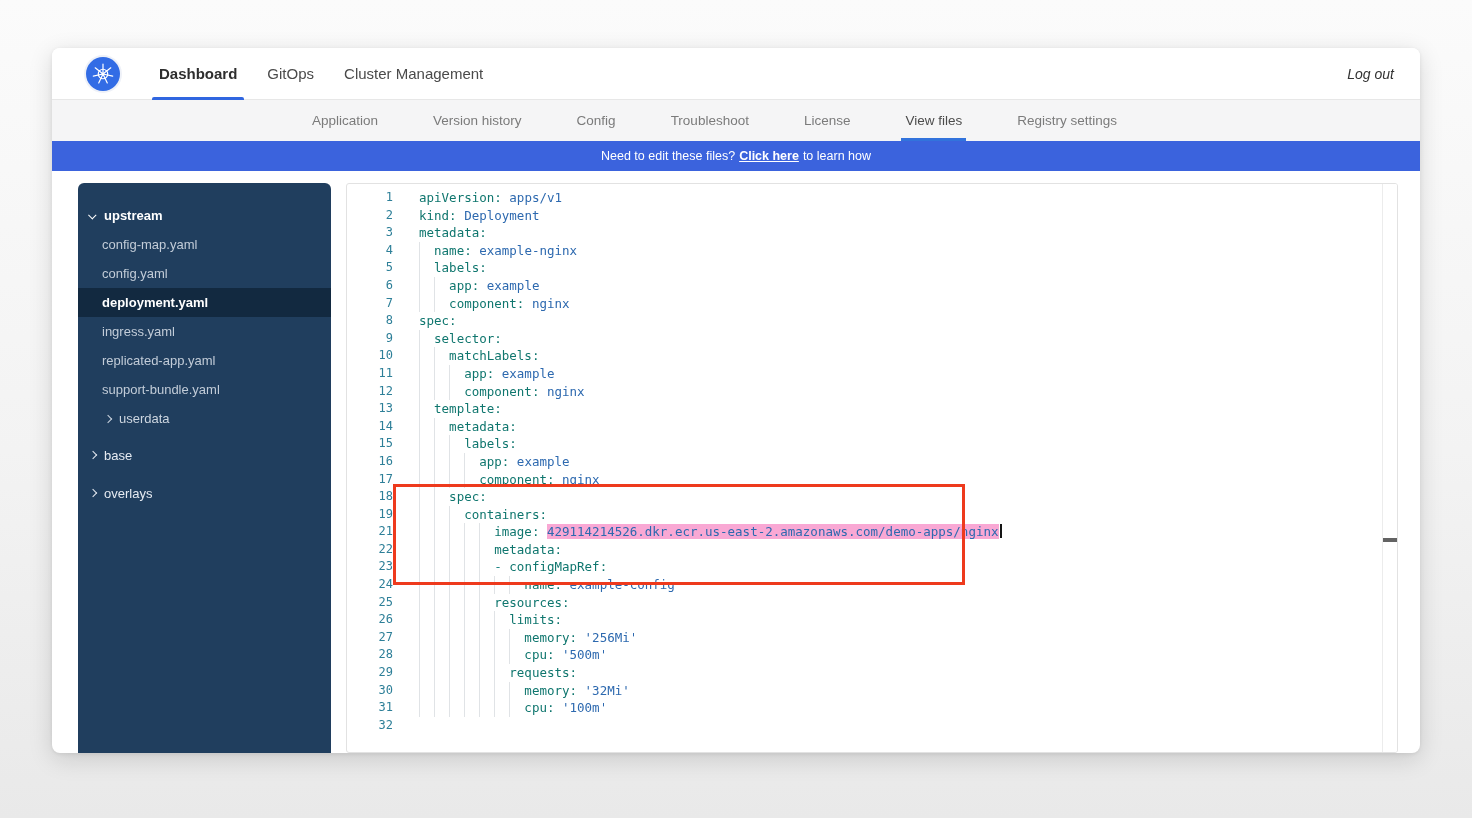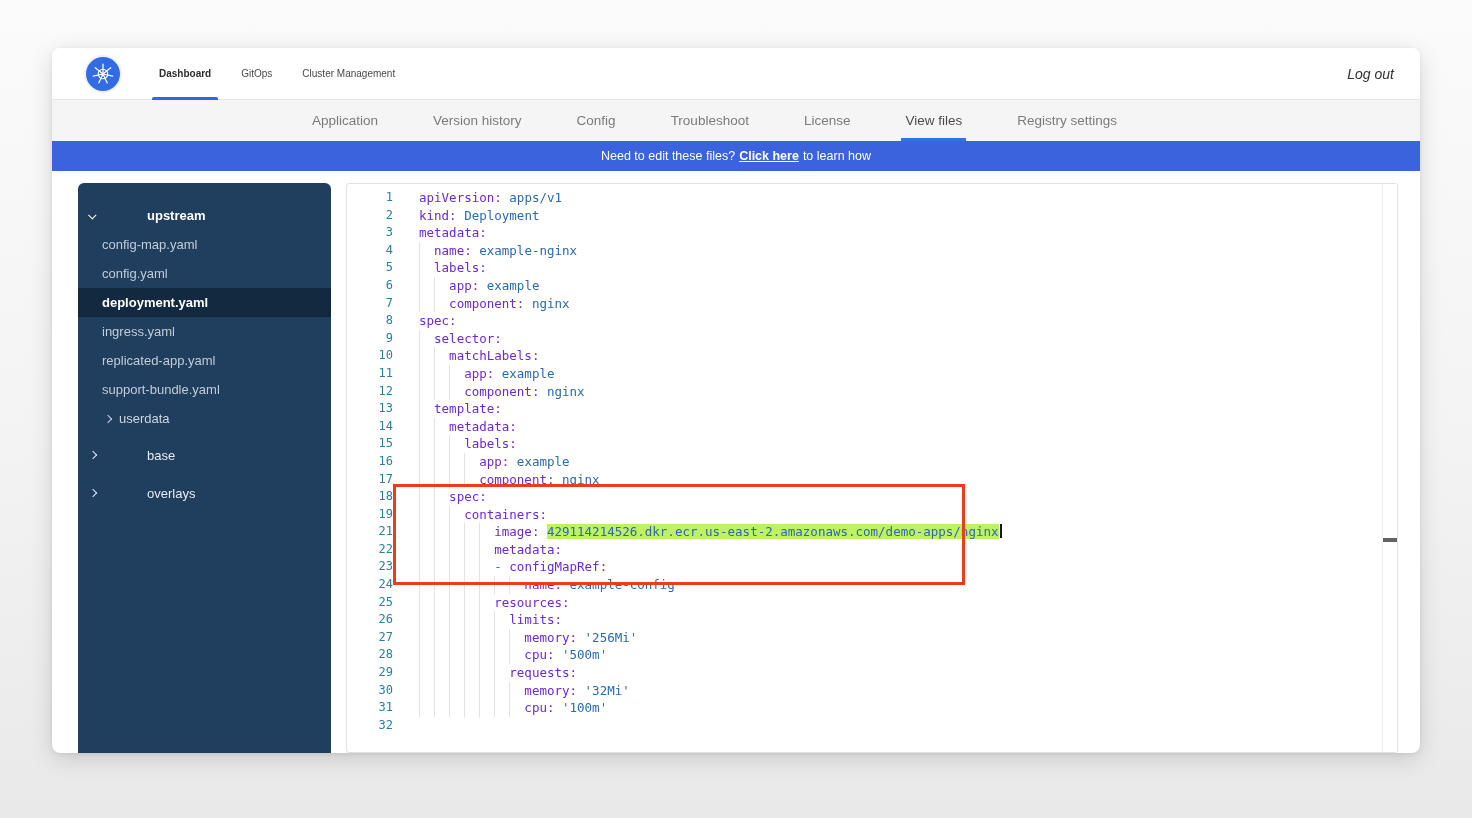--- a/index.html
+++ b/index.html
@@ -19,21 +19,21 @@
     height:52px; display:flex; align-items:center; background:#fff;
     border-bottom:1px solid #e7e7e7; padding:0 26px 0 34px;
   }
   .logo {
     width:34px; height:34px; border-radius:50%; background:#326ce5;
     display:flex; align-items:center; justify-content:center; margin-right:24px;
     box-shadow:0 0 0 2px #eef1f8; flex:0 0 auto;
   }
   .main-nav { display:flex; align-items:stretch; height:52px; }
   .nav-item {
-    display:flex; align-items:center; padding:0 15px; font-size:10px;
+    display:flex; align-items:center; padding:0 15px; font-size:15px;
     color:#4a4a4a; position:relative; cursor:pointer; white-space:nowrap;
   }
   .nav-item.active { color:#2e2e2e; font-weight:bold; }
   .nav-item.active::after {
     content:""; position:absolute; left:8px; right:8px; bottom:0; height:3px;
     background:#3066e0; border-radius:2px 2px 0 0;
   }
   .topnav-right { margin-left:auto; display:flex; align-items:center; gap:22px; }
   .add-app-btn {
     border:1.5px solid #3066e0; color:#3066e0; background:#fff; font-weight:bold;
@@ -61,21 +61,21 @@
     display:flex; align-items:center; justify-content:center; gap:4px;
   }
   .banner b { text-decoration:underline; cursor:pointer; }
   
   .content { display:flex; padding:12px 22px 0 26px; height:582px; }
   .sidebar {
     width:253px; background:#203e5e; border-radius:6px 6px 0 0; color:#c2ccd8;
     font-size:13px; padding-top:18px; height:570px; flex:0 0 auto; overflow:hidden;
   }
   .t-row { display:flex; align-items:center; height:29px; cursor:pointer; white-space:nowrap; }
-  .t-row.folder0 { padding-left:12px; color:#e6ebf2;gap:43px; }
+  .t-row.folder0 { padding-left:12px; color:#e6ebf2; }
   .t-row.root { color:#fff; font-weight:bold; }
   .t-row.file { padding-left:24px; }
   .t-row.folder1 { padding-left:27px; color:#cdd6e0; }
   .t-row.selected { background:#122940; color:#fff; font-weight:bold; }
   .t-row.spacer-top { margin-top:6px; height:32px; }
   .chev {
     width:6px; height:6px; display:inline-block; margin-right:8px;
     border-left:1.5px solid currentColor; border-bottom:1.5px solid currentColor;
     flex:0 0 auto;
   }
@@ -90,24 +90,24 @@
   }
   .cl { display:flex; height:17.6px; white-space:pre; }
   .ln {
     width:46px; text-align:right; color:#2d7f98; flex:0 0 auto;
     font-size:12px; user-select:none;
   }
   .ct { position:relative; margin-left:26px; flex:1; }
   .ct i.g {
     position:absolute; top:0; bottom:0; border-left:1px solid #e0e3e6; width:0;
   }
-  .tk-key { color:#6d28d9; }
+  .tk-key { color:#0f766e; }
   .tk-dash { color:#208686; }
   .tk-val { color:#2d69af; }
-  .sel { background:#bef264; }
+  .sel { background:#f9a8d4; }
   .caret {
     display:inline-block; width:2px; height:14px; background:#151515;
     vertical-align:-2px; margin-left:1px;
   }
   .anno-box {
     position:absolute; left:46px; top:300px; width:572px; height:101px;
     border:3px solid #ee3a1d; pointer-events:none;
   }
   .ruler {
     position:absolute; top:0; right:0; bottom:0; width:15px;

